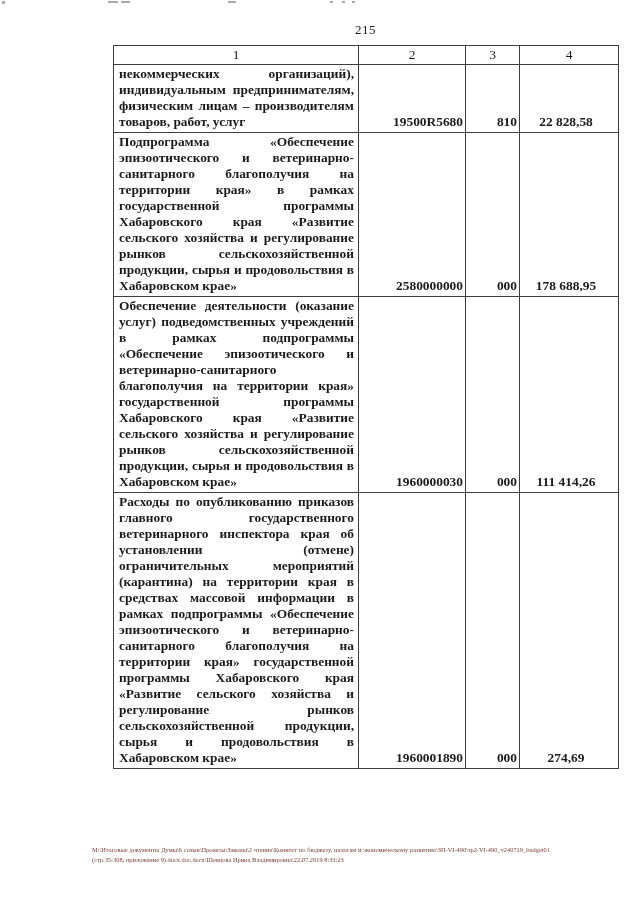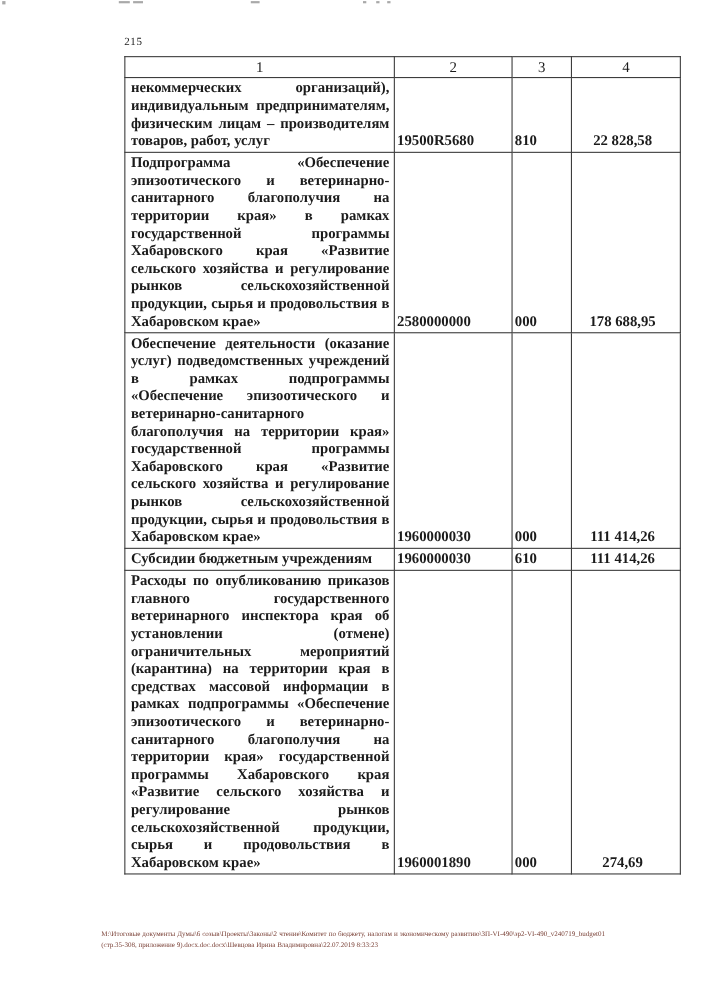--- a/index.html
+++ b/index.html
@@ -24,22 +24,23 @@
     width: 100%;
   }
   .artifacts i {
     position: absolute;
     top: 0;
     height: 2px;
     background: #a9a9a9;
   }
   .page-number {
     width: 505px;
-    margin: 33px 0 7px 113px;
-    font-size: 10px;
+    margin: 22px 0 7px 113px;
+    text-align: center;
+    font-size: 13px;
     letter-spacing: 0.5px;
   }
   table.budget {
     border-collapse: collapse;
     table-layout: fixed;
     margin-left: 113px;
     width: 505px;
     font-size: 13.4px;
     line-height: 16px;
   }
@@ -54,21 +55,21 @@
     height: 18px;
     text-align: center;
     padding: 0;
   }
   td.c1 {
     text-align: justify;
     vertical-align: top;
     padding: 1px 4px 2px 5px;
   }
   td.c2, td.c3 {
-    text-align: left;
+    text-align: right;
     vertical-align: bottom;
     padding: 1px 2px 2px 2px;
     font-family: "Liberation Serif", "DejaVu Serif", serif;
   }
   td.c4 {
     text-align: center;
     vertical-align: bottom;
     padding: 1px 8px 2px 2px;
     white-space: nowrap;
   }
@@ -131,26 +132,20 @@
   </tr>
 
   <tr>
     <td class="c1">Обеспечение деятельности (оказание услуг) подведомственных учреждений в рамках подпрограммы «Обеспечение эпизоотического и ветеринарно-санитарного благополучия на территории края» государственной программы Хабаровского края «Развитие сельского хозяйства и регулирование рынков сельскохозяйственной продукции, сырья и продовольствия в Хабаровском крае»</td>
     <td class="c2">1960000030</td>
     <td class="c3">000</td>
     <td class="c4">111 414,26</td>
   </tr>
 
 
-  <tr>
-    <td class="c1">Субсидии бюджетным учреждениям</td>
-    <td class="c2">1960000030</td>
-    <td class="c3">610</td>
-    <td class="c4">111 414,26</td>
-  </tr>
 
   <tr>
     <td class="c1">Расходы по опубликованию приказов главного государственного ветеринарного инспектора края об установлении (отмене) ограничительных мероприятий (карантина) на территории края в средствах массовой информации в рамках подпрограммы «Обеспечение эпизоотического и ветеринарно-санитарного благополучия на территории края» государственной программы Хабаровского края «Развитие сельского хозяйства и регулирование рынков сельскохозяйственной продукции, сырья и продовольствия в Хабаровском крае»</td>
     <td class="c2">1960001890</td>
     <td class="c3">000</td>
     <td class="c4">274,69</td>
   </tr>
 </tbody>
 </table>
 

